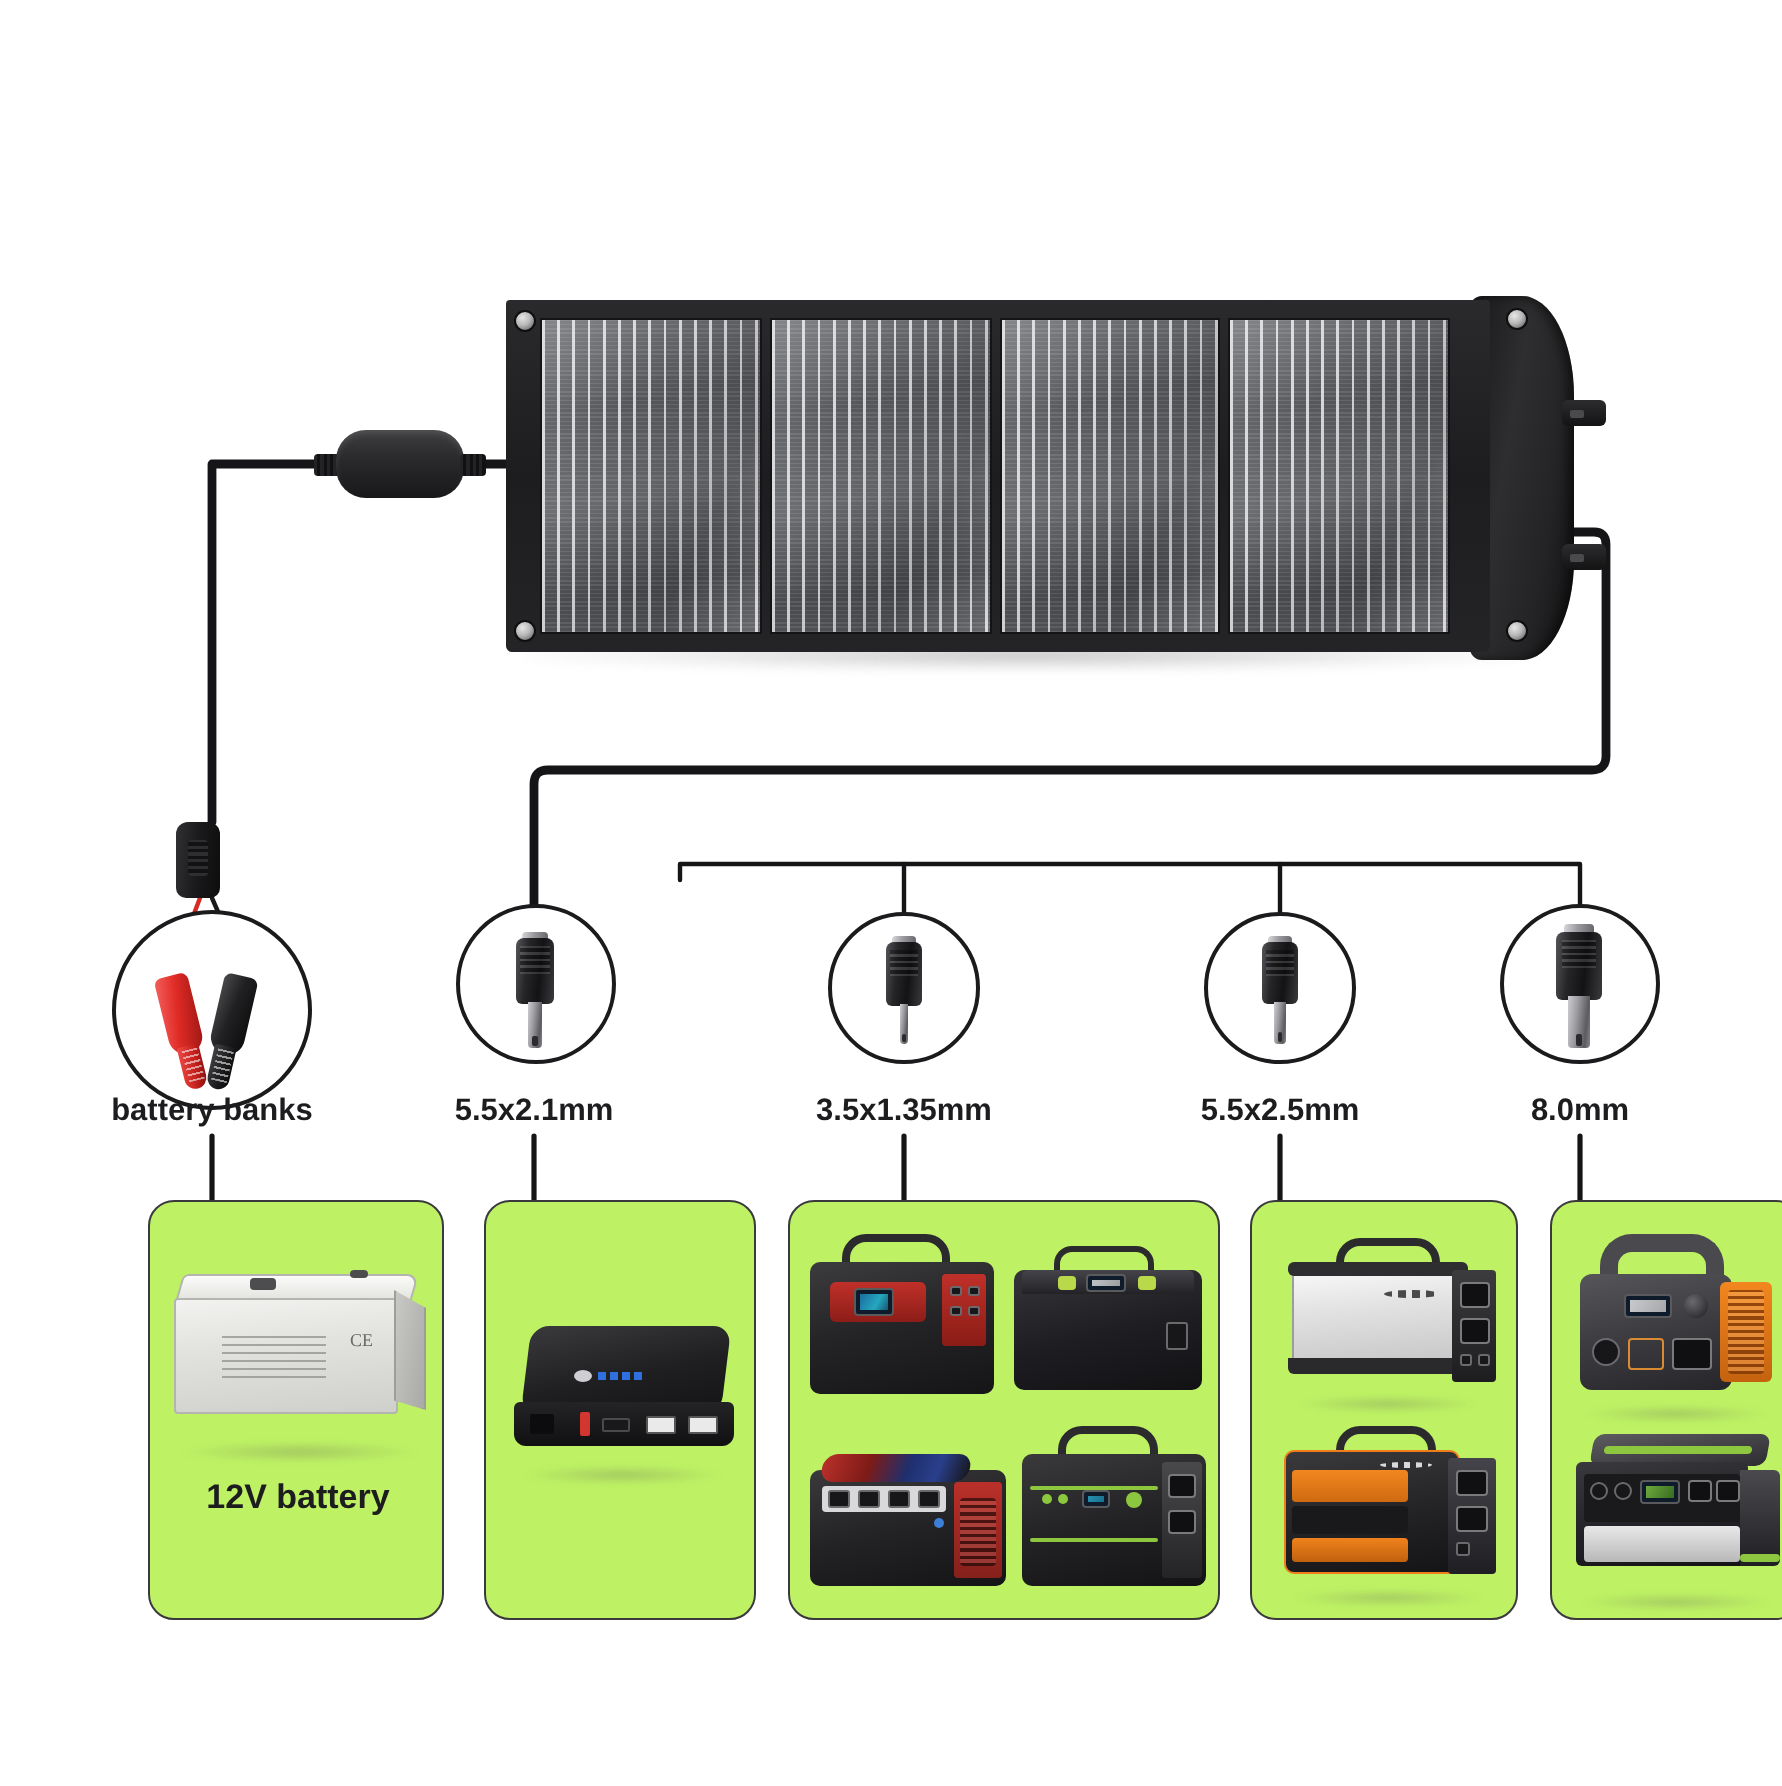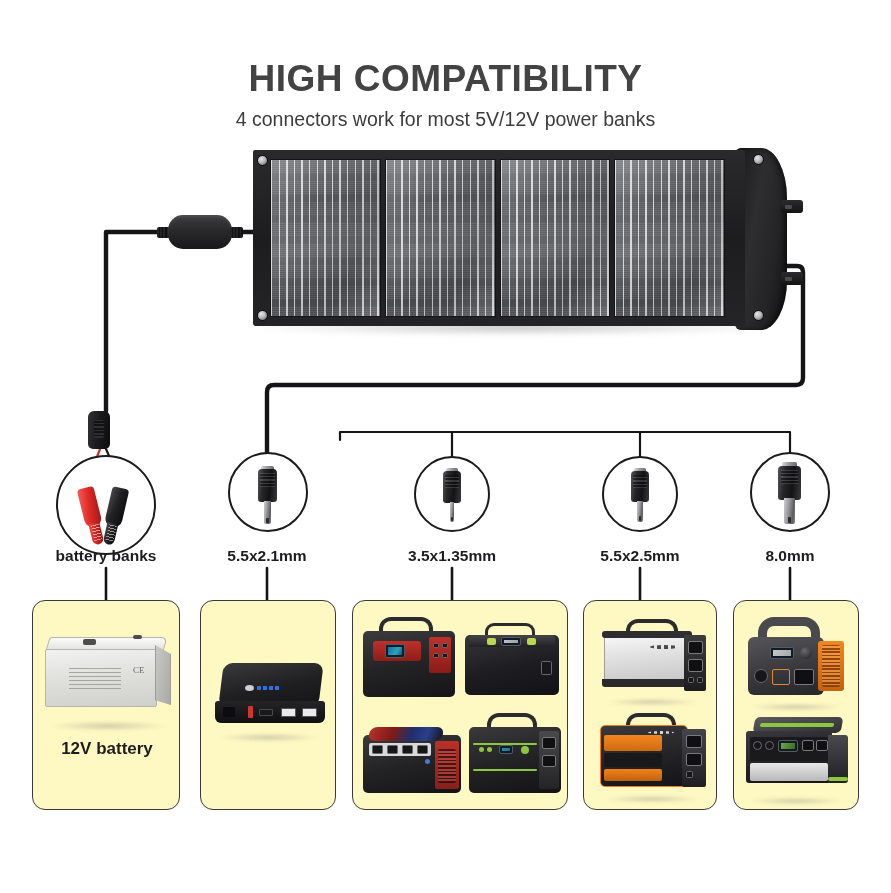--- a/index.html
+++ b/index.html
@@ -161,21 +161,22 @@
   
   .conn-label {
     position: absolute; text-align: center;
     font-size: 15.5px; font-weight: bold; color: #1d1d1f;
     white-space: nowrap;
   }
 
   
   .dbox {
     position: absolute; border: 1.6px solid #3a3a3c; border-radius: 13px;
-    background: #fef9c3;
+    background: #bef264;
+    margin-left: 42px;
   }
 
   
   .dev { position: absolute; }
 
   
   .bat-body {
     position:absolute; left:8px; top:20px; width:112px; height:58px;
     background: linear-gradient(175deg,#f2f2f0 0%, #e2e2df 40%, #cfcfcc 100%);
     border:1px solid #b4b4b1; border-radius:2px;
@@ -230,22 +231,20 @@
 
   .sh { position:absolute; border-radius:50%;
         background: radial-gradient(ellipse at 50% 50%, rgba(90,90,90,.28) 0%, rgba(255,255,255,0) 72%);
         filter: blur(1.5px); }
 </style>
 </head>
 <body>
 
 <div id="stage">
 
-  <div class="title">HIGH COMPATIBILITY</div>
-  <div class="subtitle">4 connectors work for most 5V/12V power banks</div>
 
   <svg id="wires" viewBox="0 0 891 893">
     <g fill="none" stroke="#151517" stroke-linecap="round" stroke-linejoin="round">
 
       <path d="M253 232 L232 232" stroke-width="4.4"></path>
       <path d="M168 232 L106 232 L106 411" stroke-width="4.4"></path>
 
       <path d="M800 264 L800 268 Q800 272 796 272 L796 272" stroke-width="0"></path>
       <path d="M783 266 L797 266 Q803 266 803 272 L803 378 Q803 385 796 385 L274 385 Q267 385 267 392 L267 462" stroke-width="4.4"></path>
 

